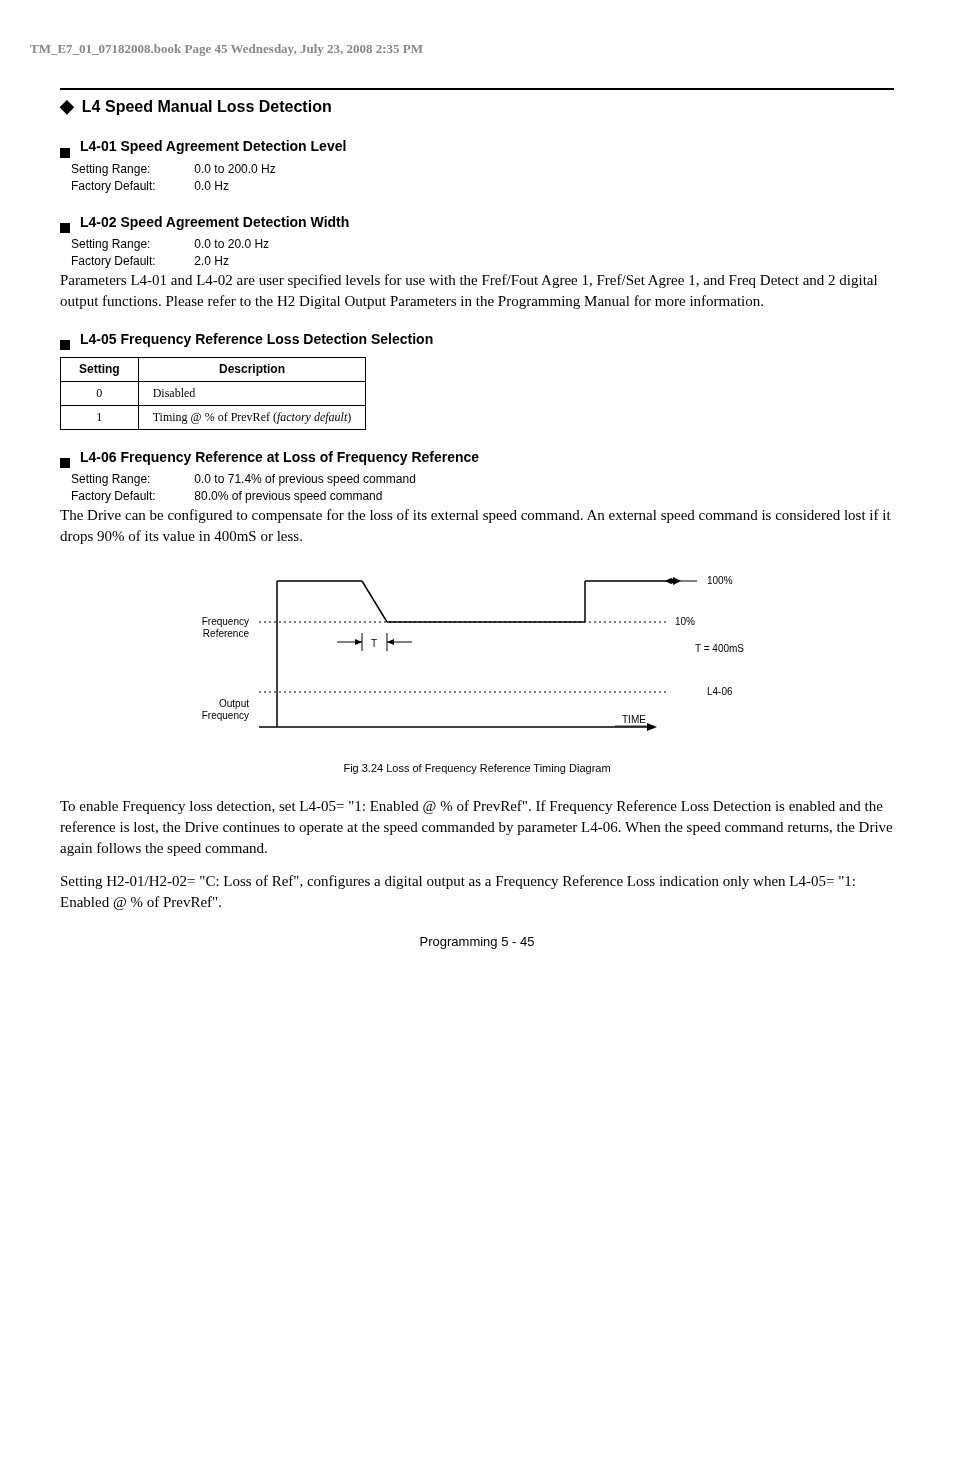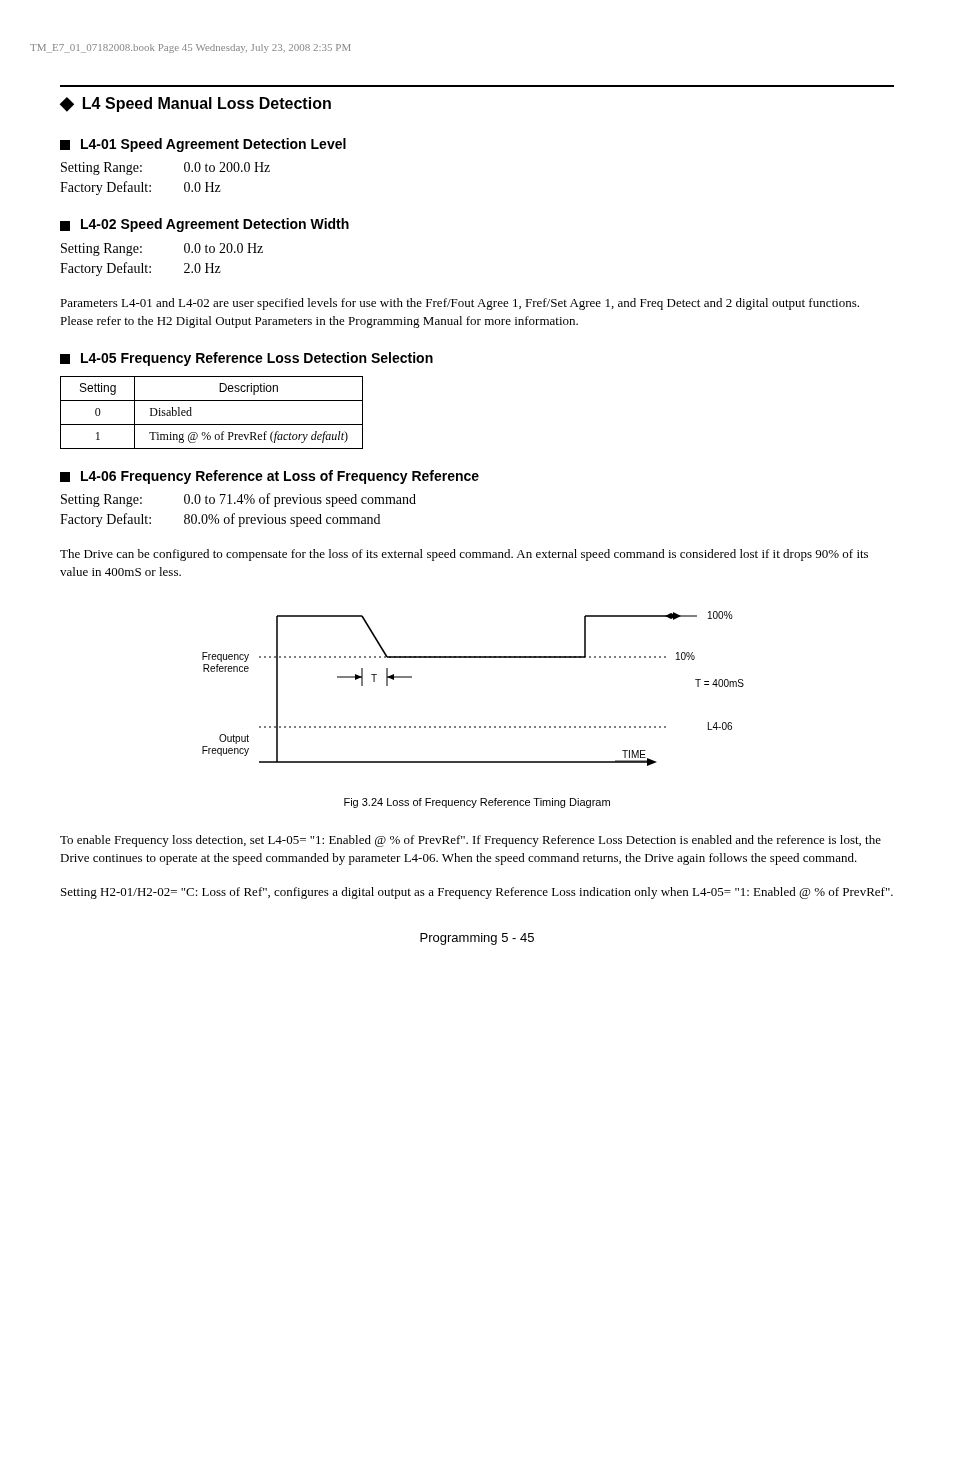--- a/index.html
+++ b/index.html
@@ -7,110 +7,111 @@
       font-size: 14px;
       line-height: 1.4;
       color: #000;
       background: #fff;
       margin: 0;
       padding: 40px 60px 30px 60px;
       width: 954px;
       box-sizing: border-box;
     }
     .header-mark {
-      font-size: 11px;
+      font-size: 13px;
       color: #888;
       margin-bottom: 25px;
       margin-left: -30px;
+      font-weight: bold;
     }
     .section-heading {
       display: flex;
       align-items: center;
       font-family: Arial, Helvetica, sans-serif;
       font-weight: bold;
       font-size: 16px;
       margin-top: 30px;
       margin-bottom: 12px;
       border-top: 2px solid #000;
       padding-top: 4px;
     }
     .diamond {
       display: inline-block;
       margin-right: 8px;
       font-size: 18px;
     }
     .subsection {
       display: flex;
-      align-items: center;
+      align-items: flex-end;
       font-family: Arial, Helvetica, sans-serif;
       font-weight: bold;
       font-size: 14px;
       margin-top: 18px;
       margin-bottom: 4px;
     }
     .square {
       display: inline-block;
       margin-right: 10px;
       width: 10px;
       height: 10px;
       background: #000;
       position: relative;
       top: 1px;
       flex-shrink: 0;
     }
     .settings-line {
-      font-family: Liberation Serif, serif;
-      font-size: 14px;
-      margin-left: 0;
+      font-family: Liberation Sans, sans-serif;
+      font-size: 12px;
+      margin-left: 11px;
     }
     .settings-line .label {
       display: inline-block;
       width: 120px;
     }
     .body-text {
-      font-size: 13px;
-      margin-top: 16px;
+      font-size: 15px;
+      margin-top: 0;
       margin-bottom: 12px;
     }
     table.param-table {
       border-collapse: collapse;
       margin-top: 8px;
       margin-bottom: 8px;
     }
     table.param-table th, table.param-table td {
       border: 1px solid #000;
       padding: 3px 18px;
       font-size: 12px;
       text-align: center;
     }
     table.param-table td.desc {
       text-align: left;
       padding: 3px 14px;
     }
     table.param-table th {
       font-family: Arial, sans-serif;
-      font-weight: normal;
+      font-weight: bold;
       margin-left: 28px;
     }
     .italic { font-style: italic; }
     .figure-container {
       margin: 20px auto;
       width: 620px;
     }
     .figure-caption {
       text-align: center;
       font-family: Arial, sans-serif;
       font-size: 11px;
       margin-top: 8px;
     }
     .page-footer {
       text-align: center;
       font-family: Arial, sans-serif;
       font-size: 13px;
-      margin-top: 28px;
+      margin-top: 20px;
     }
     svg text {
       font-family: Arial, sans-serif;
     }
   </style>
 </head>
 <body>
 
 <div class="header-mark">TM_E7_01_07182008.book  Page 45  Wednesday, July 23, 2008  2:35 PM</div>
 

